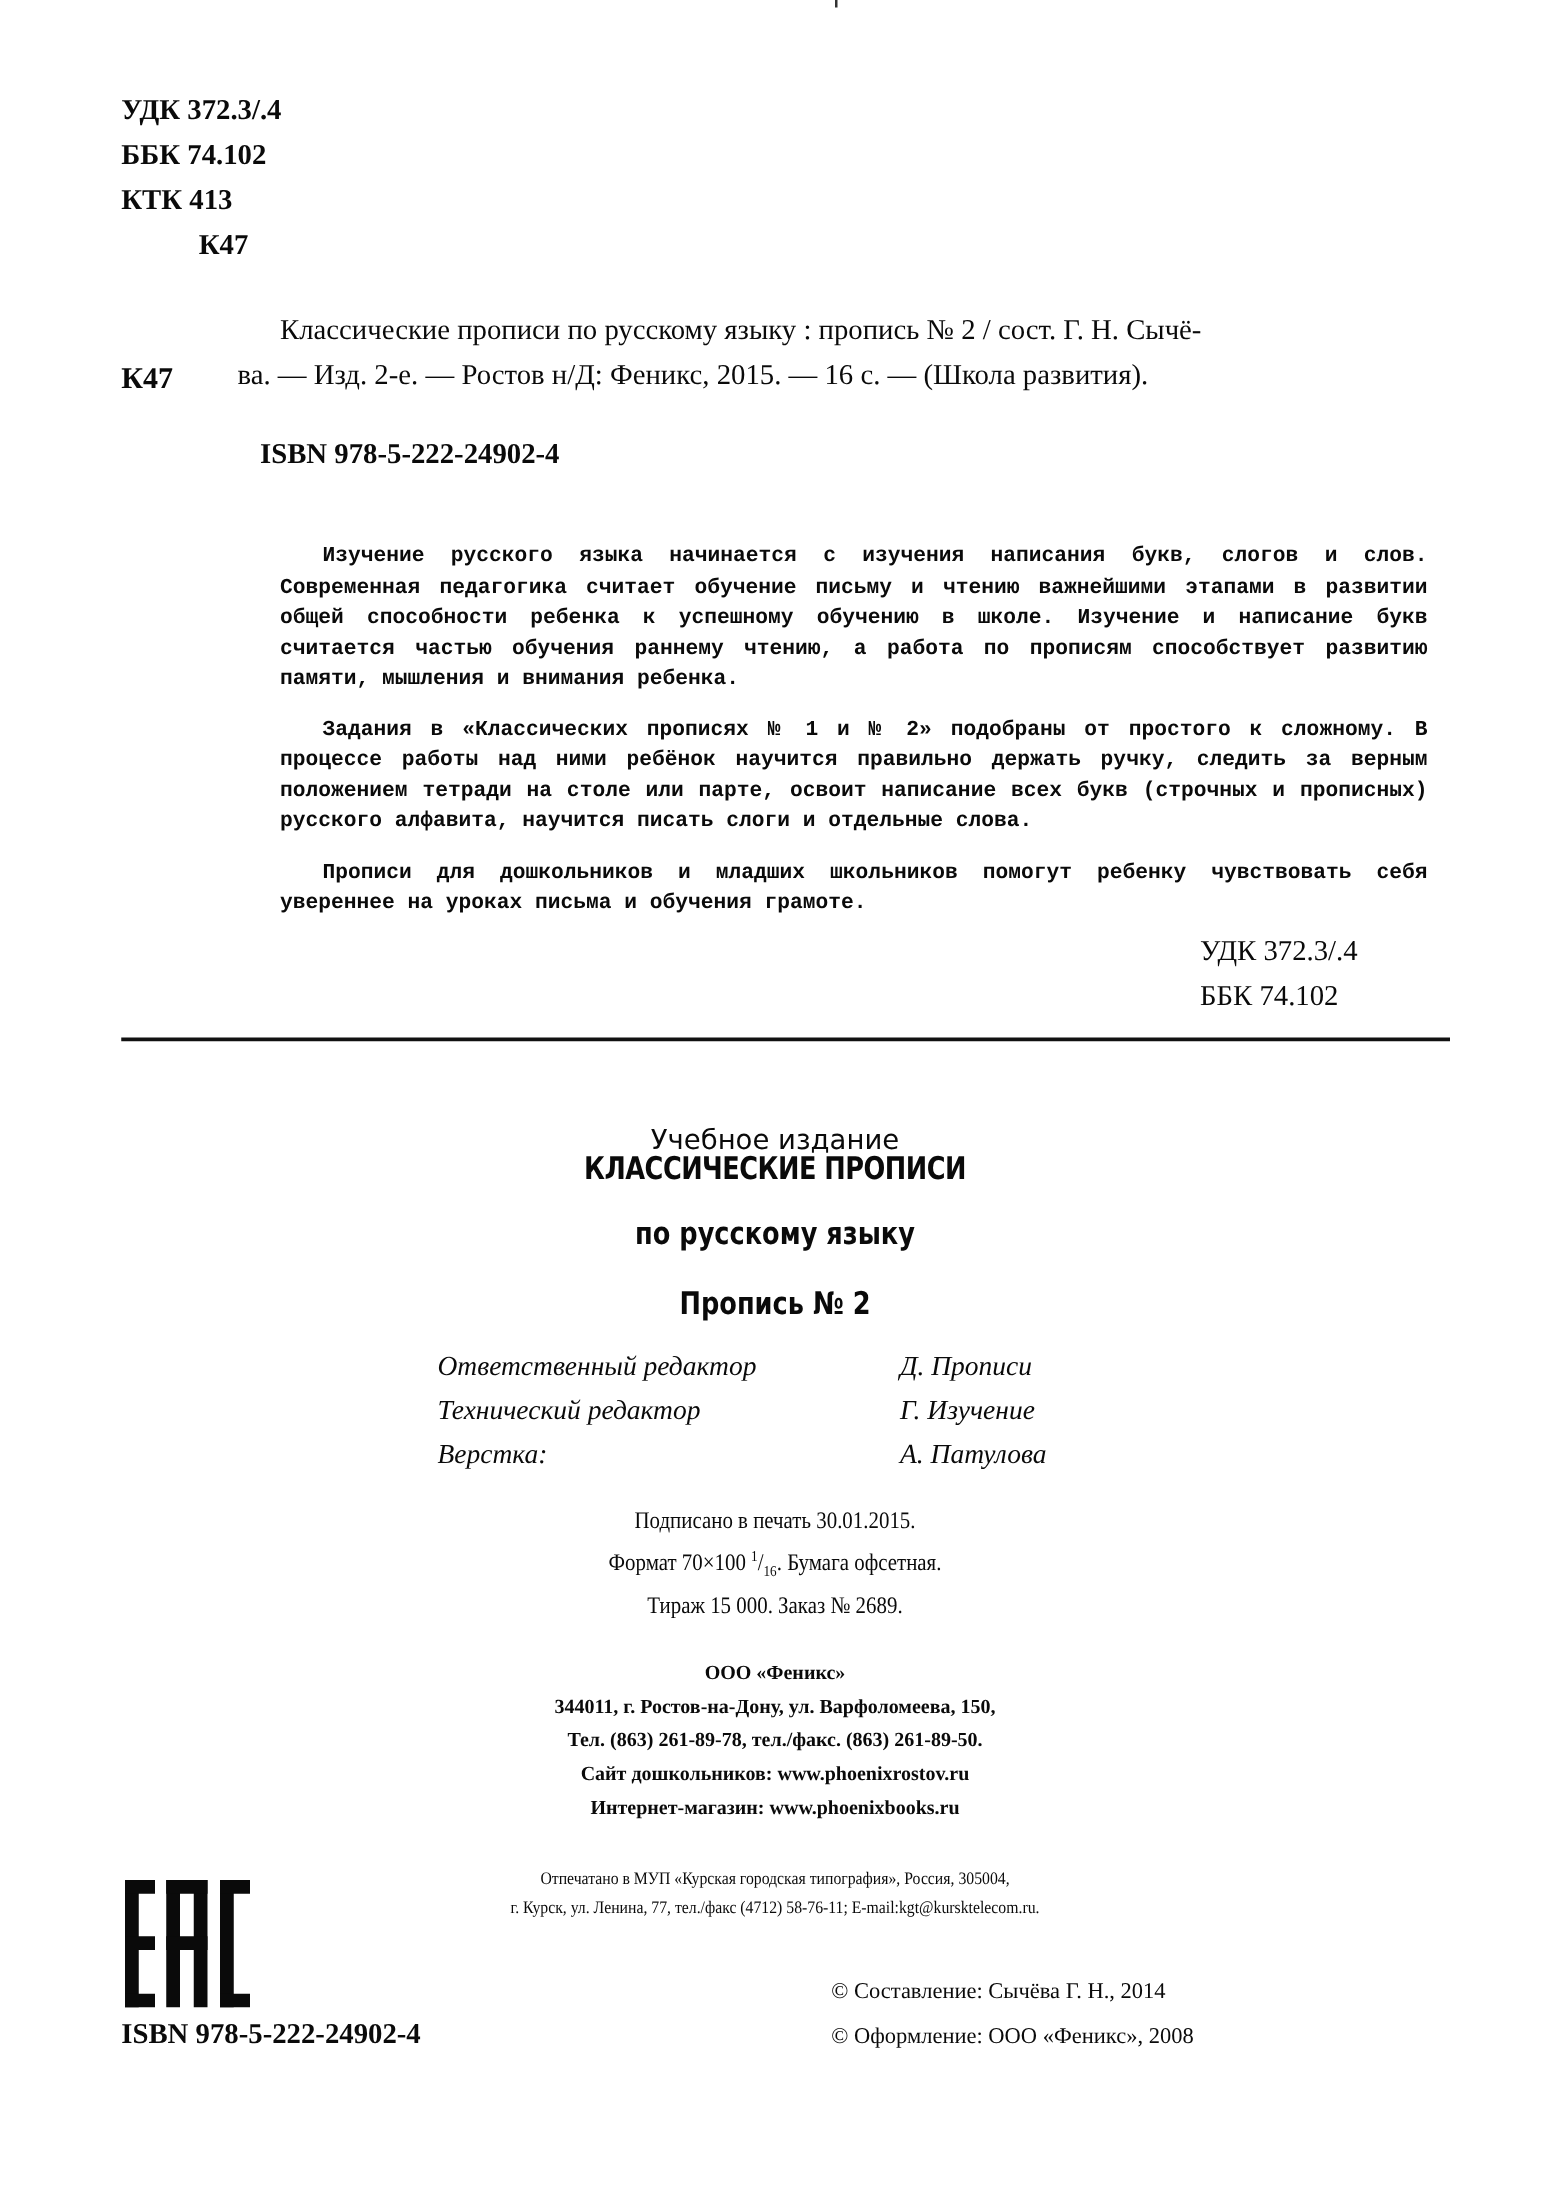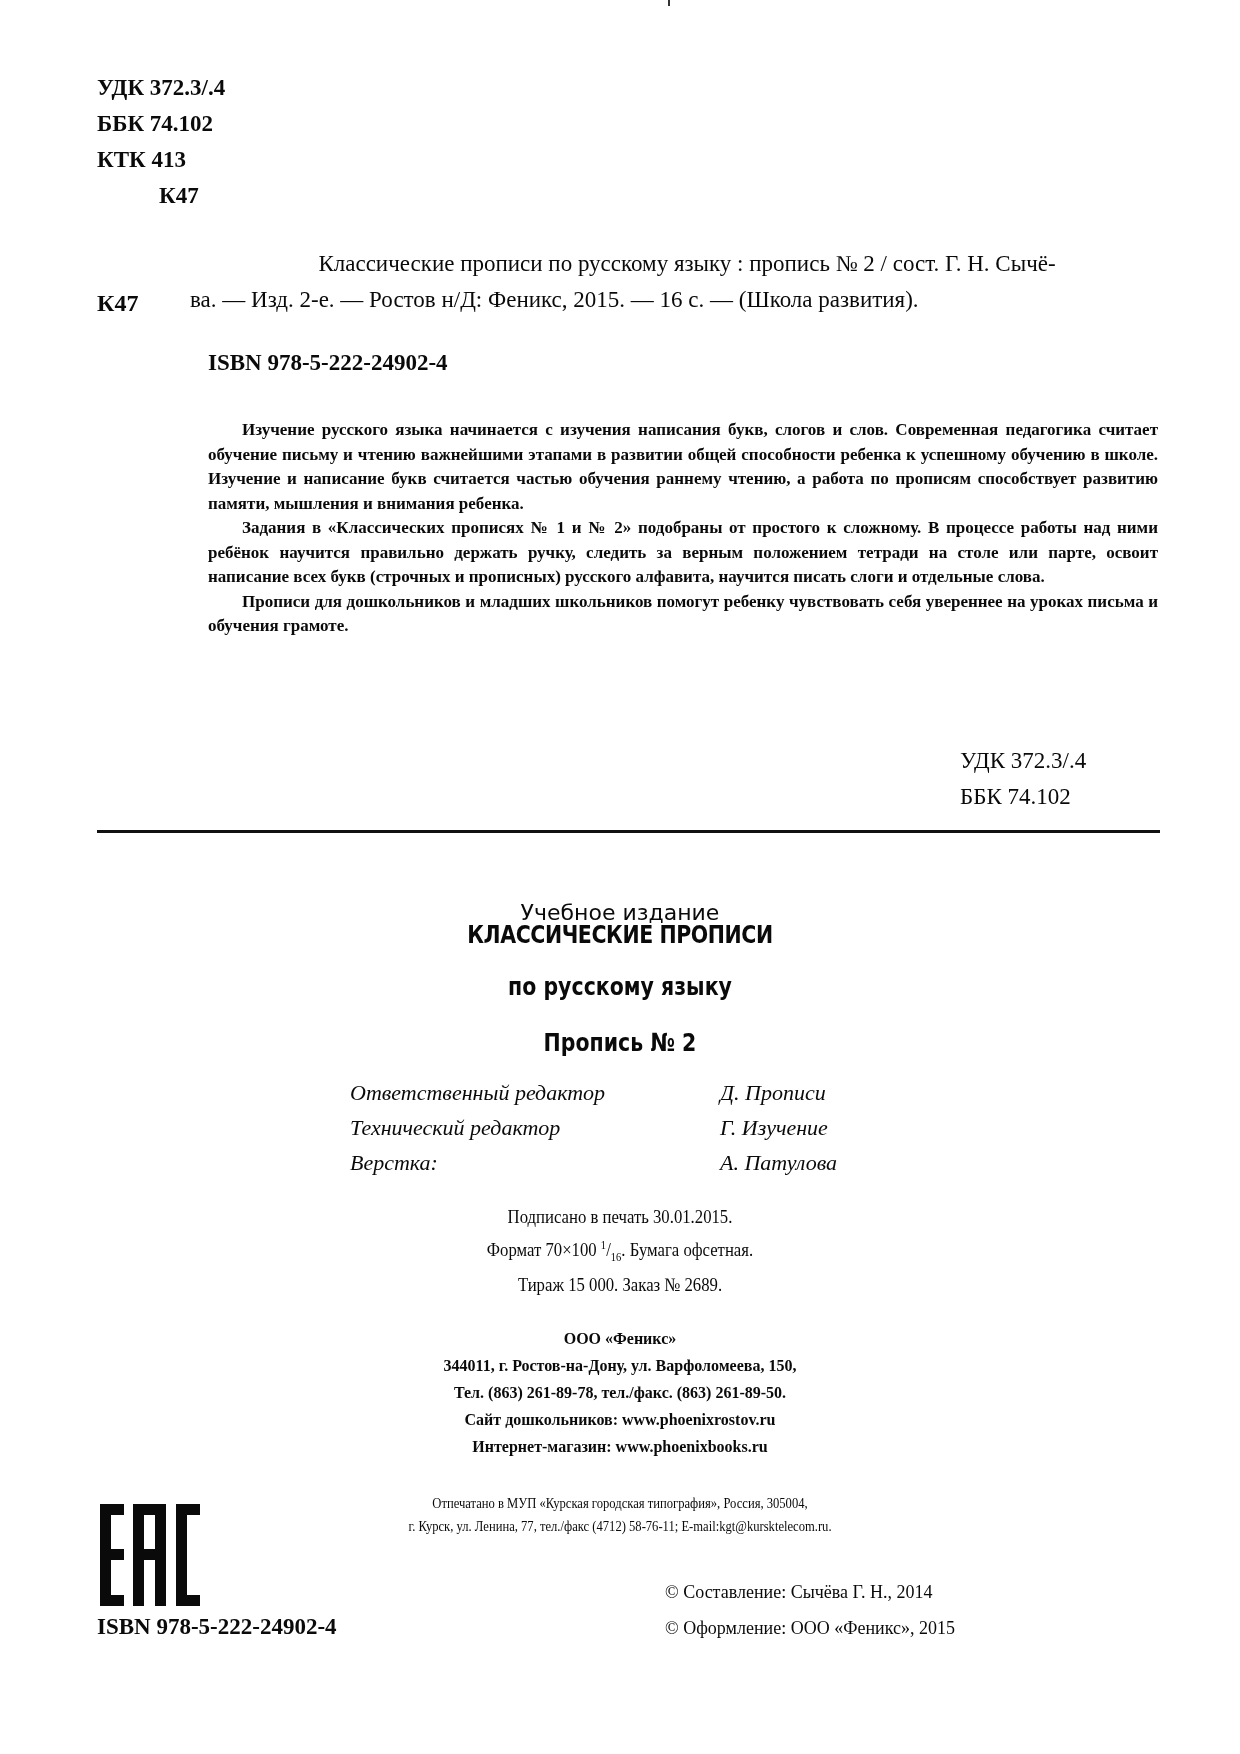--- a/index.html
+++ b/index.html
@@ -6,24 +6,24 @@
     body {
       width: 1240px; height: 1754px; position: relative; overflow: hidden;
       color: #0a0a0a;
       font-family: "Liberation Serif", "DejaVu Serif", serif;
     }
     .abs { position: absolute; }
     .codes { left: 97px; top: 70px; font-size: 23px; line-height: 36px; font-weight: bold; }
     .codes .k47 { padding-left: 62px; }
     .margin-k47 { left: 97px; top: 290px; font-size: 24px; font-weight: bold; }
     .biblio { left: 190px; top: 246px; width: 960px; font-size: 23px; line-height: 36px; }
-    .biblio .l1 { padding-left: 34px; text-align: center; }
+    .biblio .l1 { padding-left: 34px; }
     .isbn-top { left: 208px; top: 350px; font-size: 23px; font-weight: bold; }
     .abstract { left: 208px; top: 418px; width: 950px; font-size: 17px; line-height: 24.5px; font-weight: bold; text-align: justify; }
-    .abstract p { margin: 0; text-indent: 34px; }
+    .abstract p { margin: 16px; text-indent: 34px; font-family: Liberation Mono, monospace; }
     .codes-right { left: 960px; top: 743px; font-size: 23px; line-height: 36px; text-align: left; }
     .rule { left: 97px; top: 830px; width: 1063px; height: 3px; background: #111; }
     .center-block { left: 0; width: 1240px; text-align: center; }
     .edition-type { top: 900px; font-family: "DejaVu Sans", sans-serif; font-size: 22px; }
     .title1 { top: 920px; font-family: "DejaVu Sans", sans-serif; font-size: 25px; font-weight: bold; letter-spacing: -0.5px; transform: scaleX(0.82); }
     .title2 { top: 972px; font-family: "DejaVu Sans", sans-serif; font-size: 25px; font-weight: bold; transform: scaleX(0.82); }
     .title3 { top: 1028px; font-family: "DejaVu Sans", sans-serif; font-size: 25px; font-weight: bold; transform: scaleX(0.82); }
     .staff { left: 350px; top: 1075px; font-size: 22px; line-height: 35px; font-style: italic; }
     .staff .row { display: flex; }
     .staff .role { width: 370px; }
@@ -128,14 +128,14 @@
     <rect x="76" y="0" width="11" height="102" fill="#0a0a0a"></rect>
     <rect x="76" y="0" width="24" height="11" fill="#0a0a0a"></rect>
     <rect x="76" y="91" width="24" height="11" fill="#0a0a0a"></rect>
   </svg>
 </div>
 
 <div class="abs isbn-bottom">ISBN 978-5-222-24902-4</div>
 
 <div class="abs copyrights">
   <div>© Составление: Сычёва Г. Н., 2014</div>
-  <div>© Оформление: ООО «Феникс», 2015</div>
+  <div>© Оформление: ООО «Феникс», 2008</div>
 </div>
 
 </body></html>

